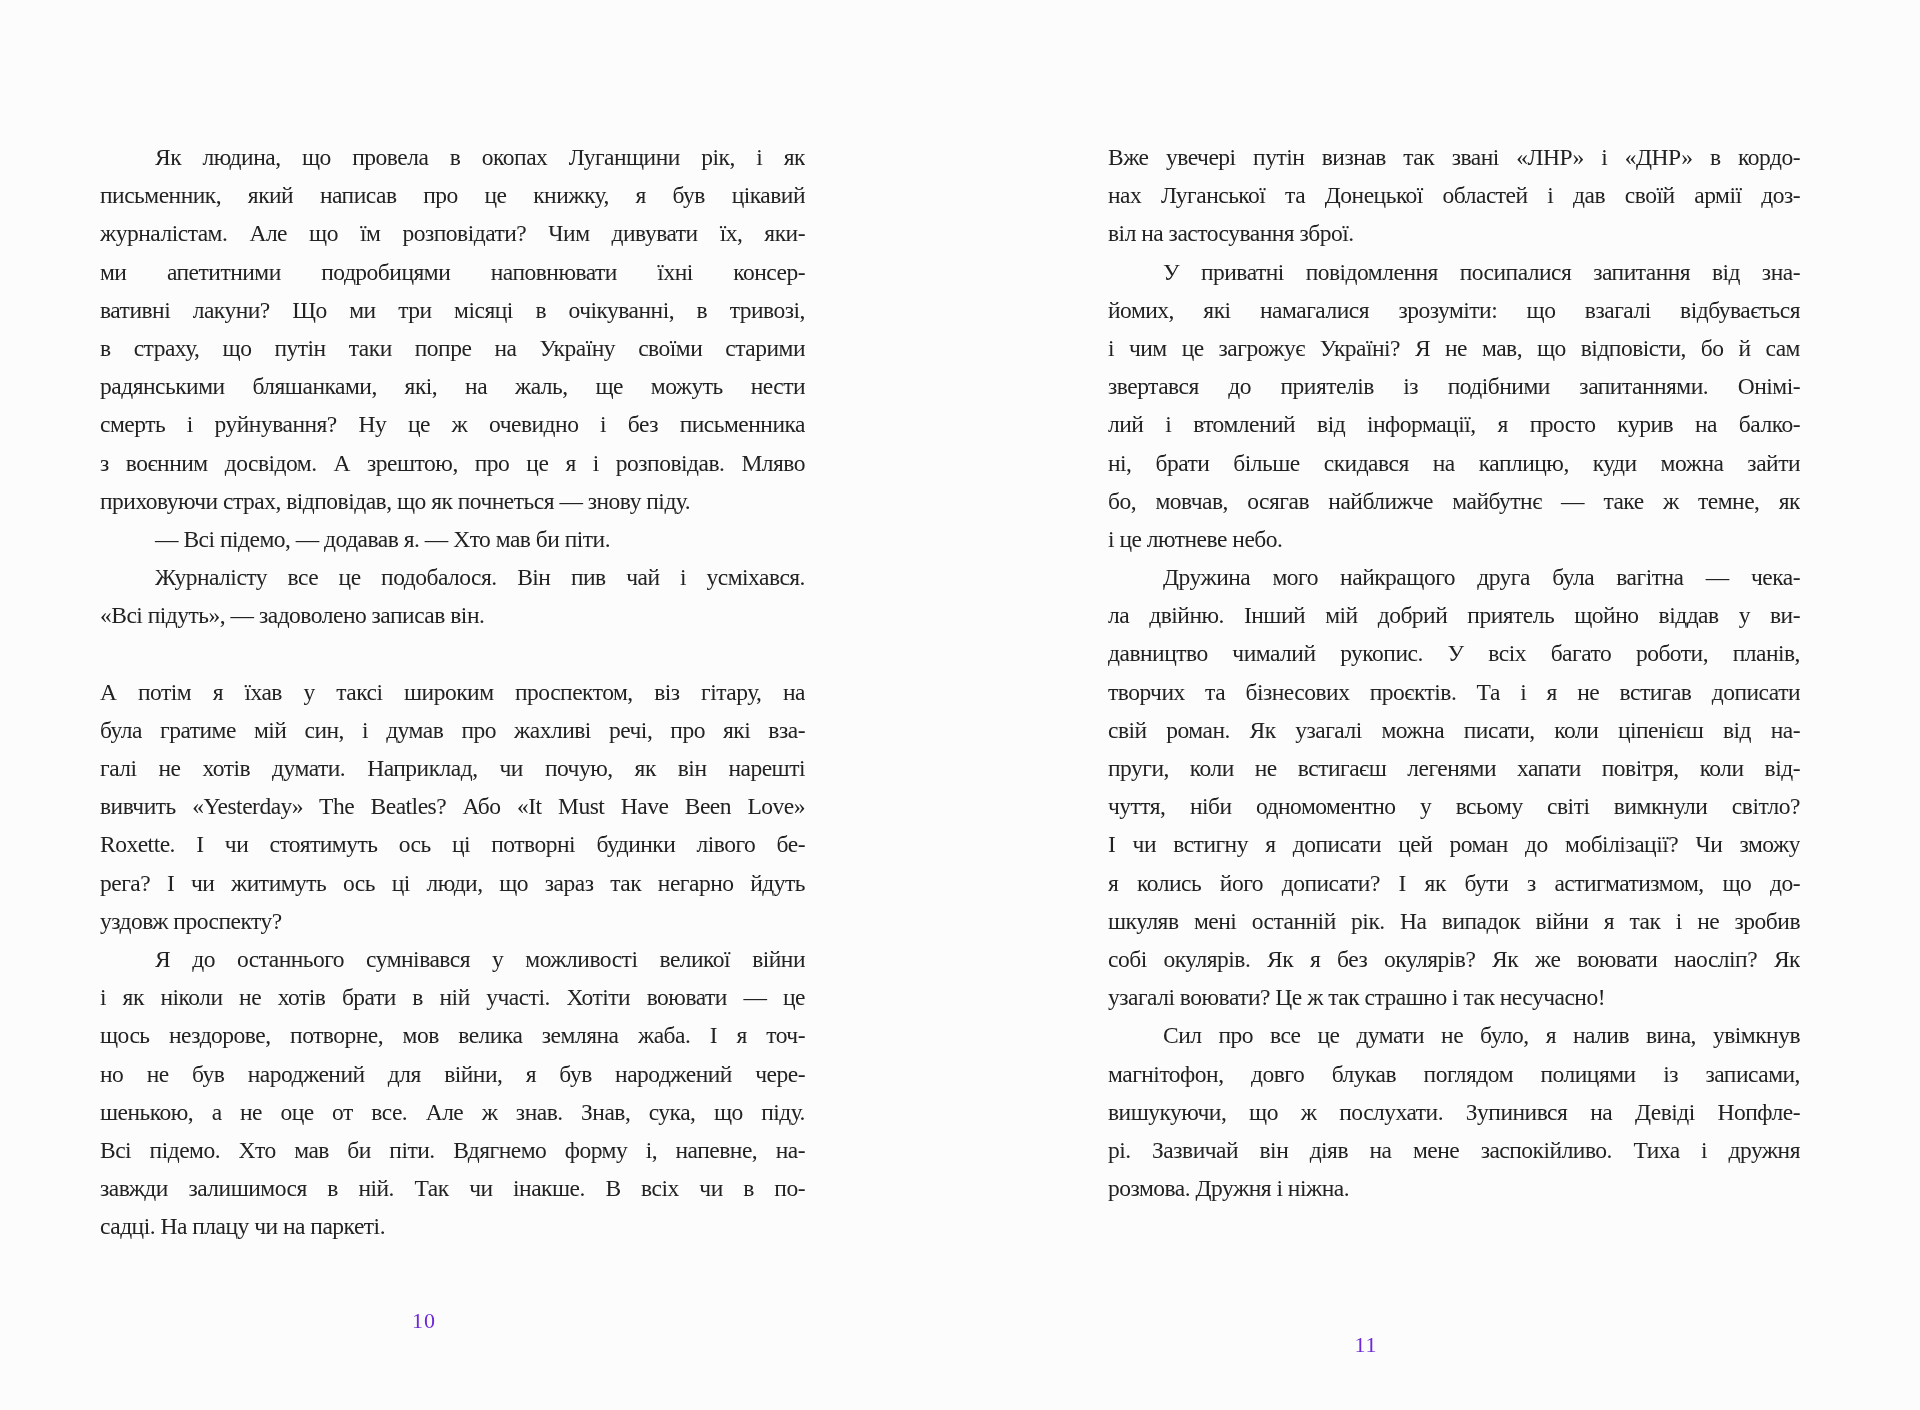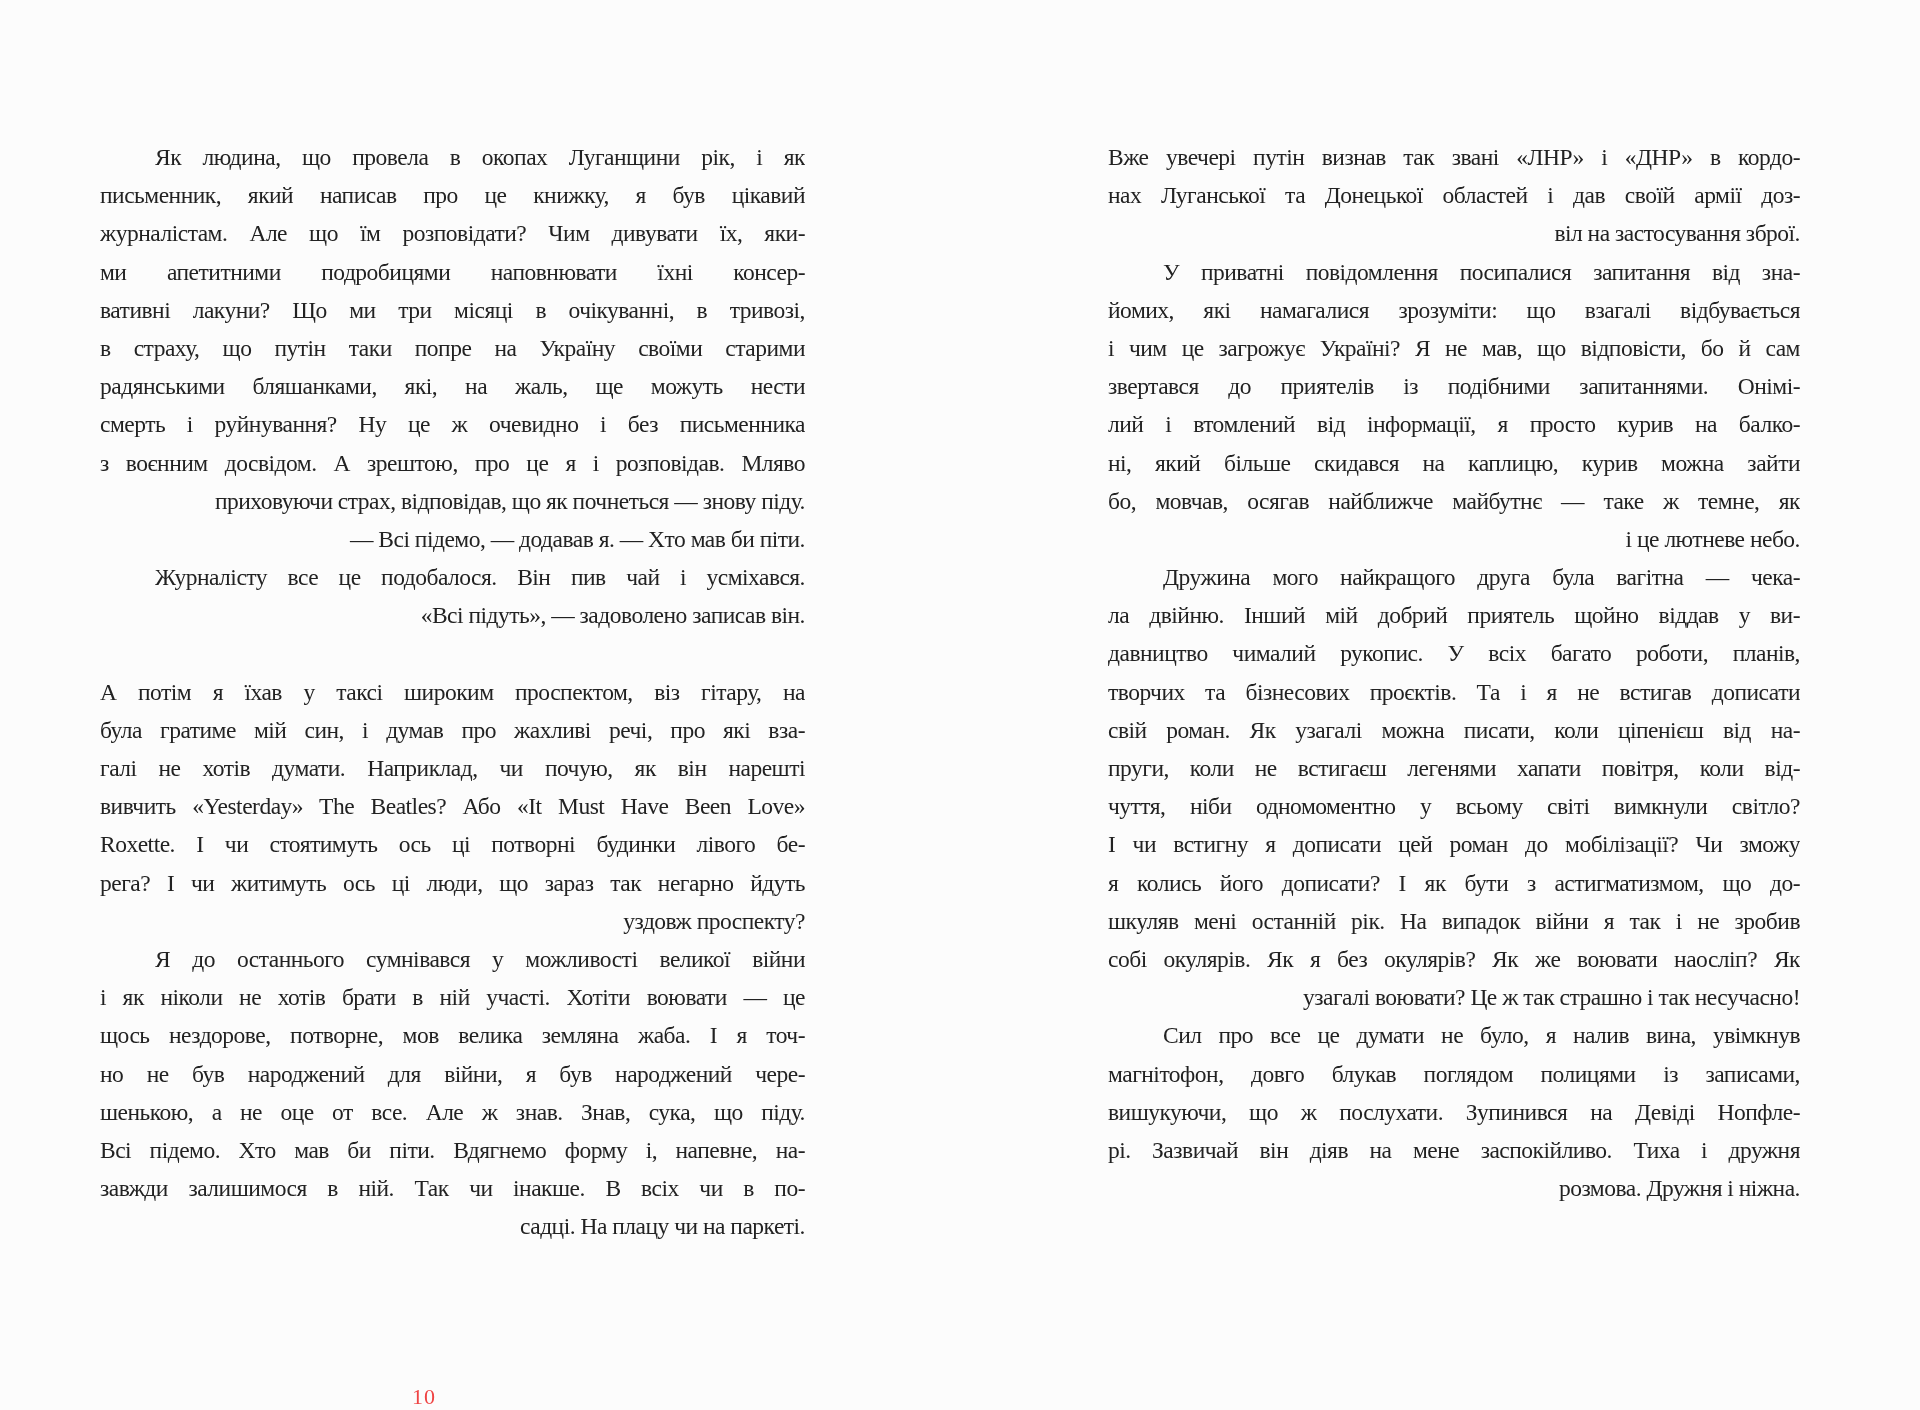--- a/index.html
+++ b/index.html
@@ -31,40 +31,40 @@
     position: absolute;
     top: 138px;
   }
   .tb-left  { left: 100px;  width: 705px; }
   .tb-right { left: 148px;  width: 692px; } 
   .line {
     font-size: 23.5px;
     line-height: 38.2px;
     height: 38.2px;
     letter-spacing: -0.5px;
-    text-align: right;
+    text-align: left;
     overflow: hidden;
   }
   .line.just {
     text-align: justify;
     text-align-last: justify;
   }
   .line.indent {
     text-indent: 55px;
   }
   .line.blank {
     height: 38.2px;
   }
   .folio {
     position: absolute;
-    top: 1384px;
+    top: 1308px;
     transform: translateX(-50%);
     font-size: 22px;
     letter-spacing: 1px;
-    color: #ef4444;
+    color: #6d28d9;
   }
   .folio-left  { left: 424px; }
   .folio-right { left: 406px; margin-top: 24px; } 
 </style>
 </head>
 <body>
 
 <div class="spread">
 
   <section class="page page-left">
@@ -105,21 +105,21 @@
   <section class="page page-right">
     <div class="textblock tb-right">
         <div class="line just">Вже увечері путін визнав так звані «ЛНР» і «ДНР» в кордо-</div>
         <div class="line just">нах Луганської та Донецької областей і дав своїй армії доз-</div>
         <div class="line">віл на застосування зброї.</div>
         <div class="line indent just">У приватні повідомлення посипалися запитання від зна-</div>
         <div class="line just">йомих, які намагалися зрозуміти: що взагалі відбувається</div>
         <div class="line just">і чим це загрожує Україні? Я не мав, що відповісти, бо й сам</div>
         <div class="line just">звертався до приятелів із подібними запитаннями. Онімі-</div>
         <div class="line just">лий і втомлений від інформації, я просто курив на балко-</div>
-        <div class="line just">ні, який більше скидався на каплицю, курив можна зайти</div>
+        <div class="line just">ні, брати більше скидався на каплицю, куди можна зайти</div>
         <div class="line just">бо, мовчав, осягав найближче майбутнє — таке ж темне, як</div>
         <div class="line">і це лютневе небо.</div>
         <div class="line indent just">Дружина мого найкращого друга була вагітна — чека-</div>
         <div class="line just">ла двійню. Інший мій добрий приятель щойно віддав у ви-</div>
         <div class="line just">давництво чималий рукопис. У всіх багато роботи, планів,</div>
         <div class="line just">творчих та бізнесових проєктів. Та і я не встигав дописати</div>
         <div class="line just">свій роман. Як узагалі можна писати, коли ціпенієш від на-</div>
         <div class="line just">пруги, коли не встигаєш легенями хапати повітря, коли від-</div>
         <div class="line just">чуття, ніби одномоментно у всьому світі вимкнули світло?</div>
         <div class="line just">І чи встигну я дописати цей роман до мобілізації? Чи зможу</div>

